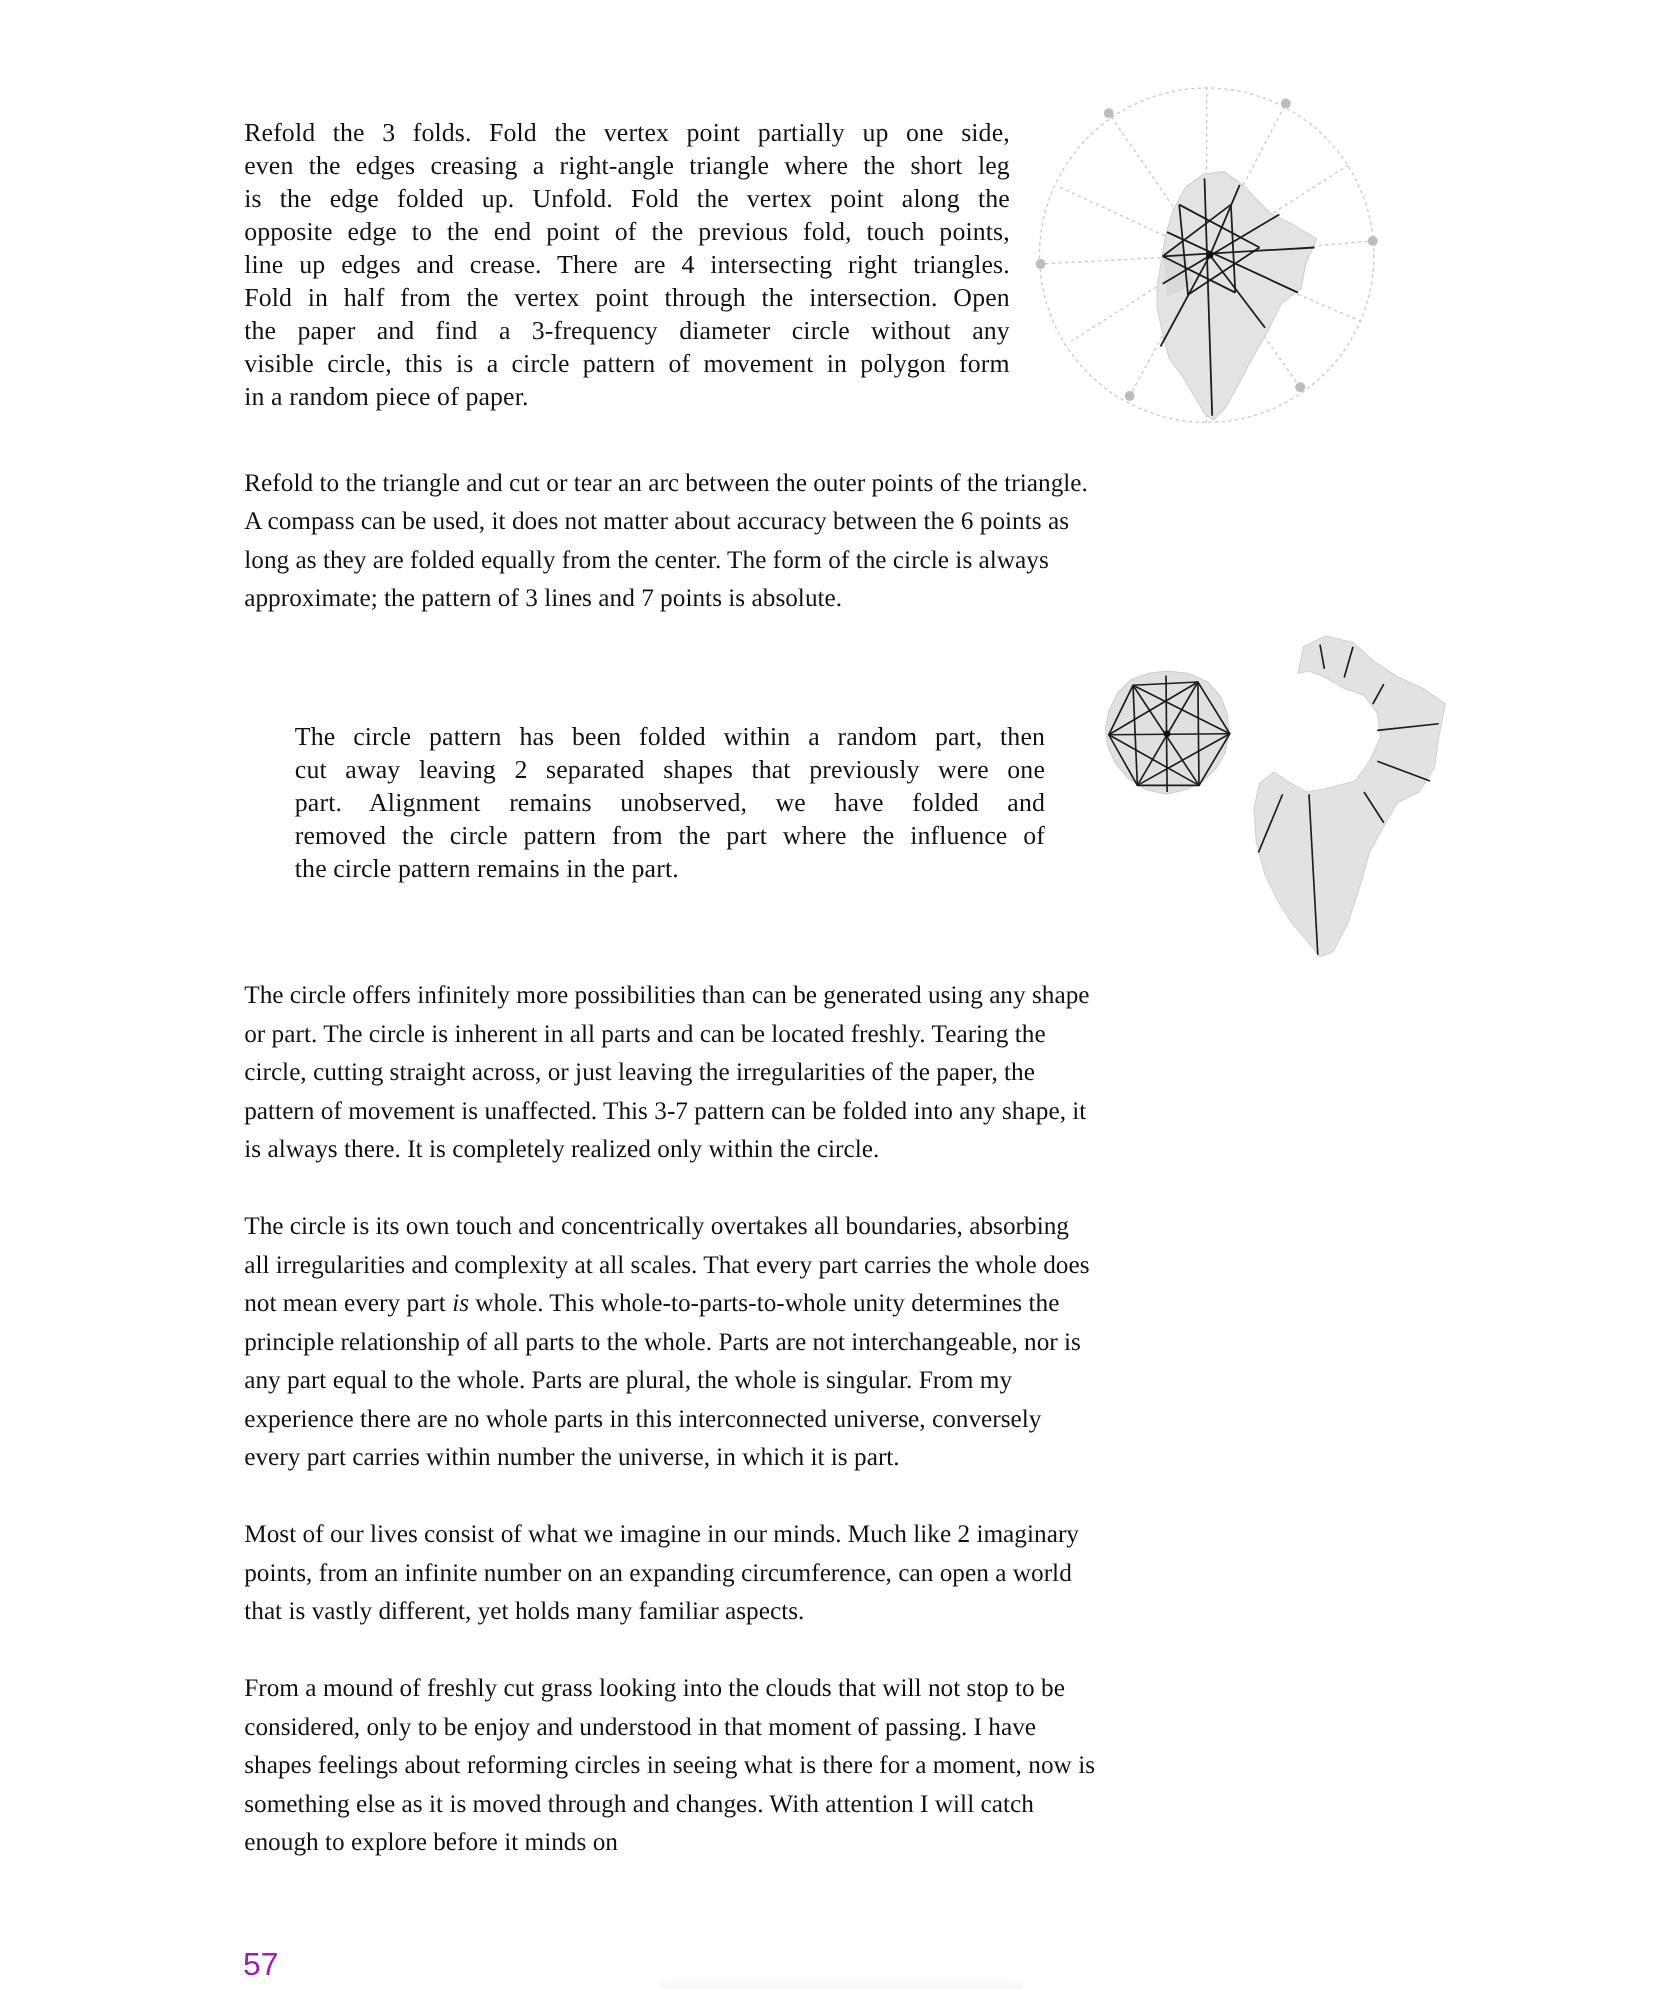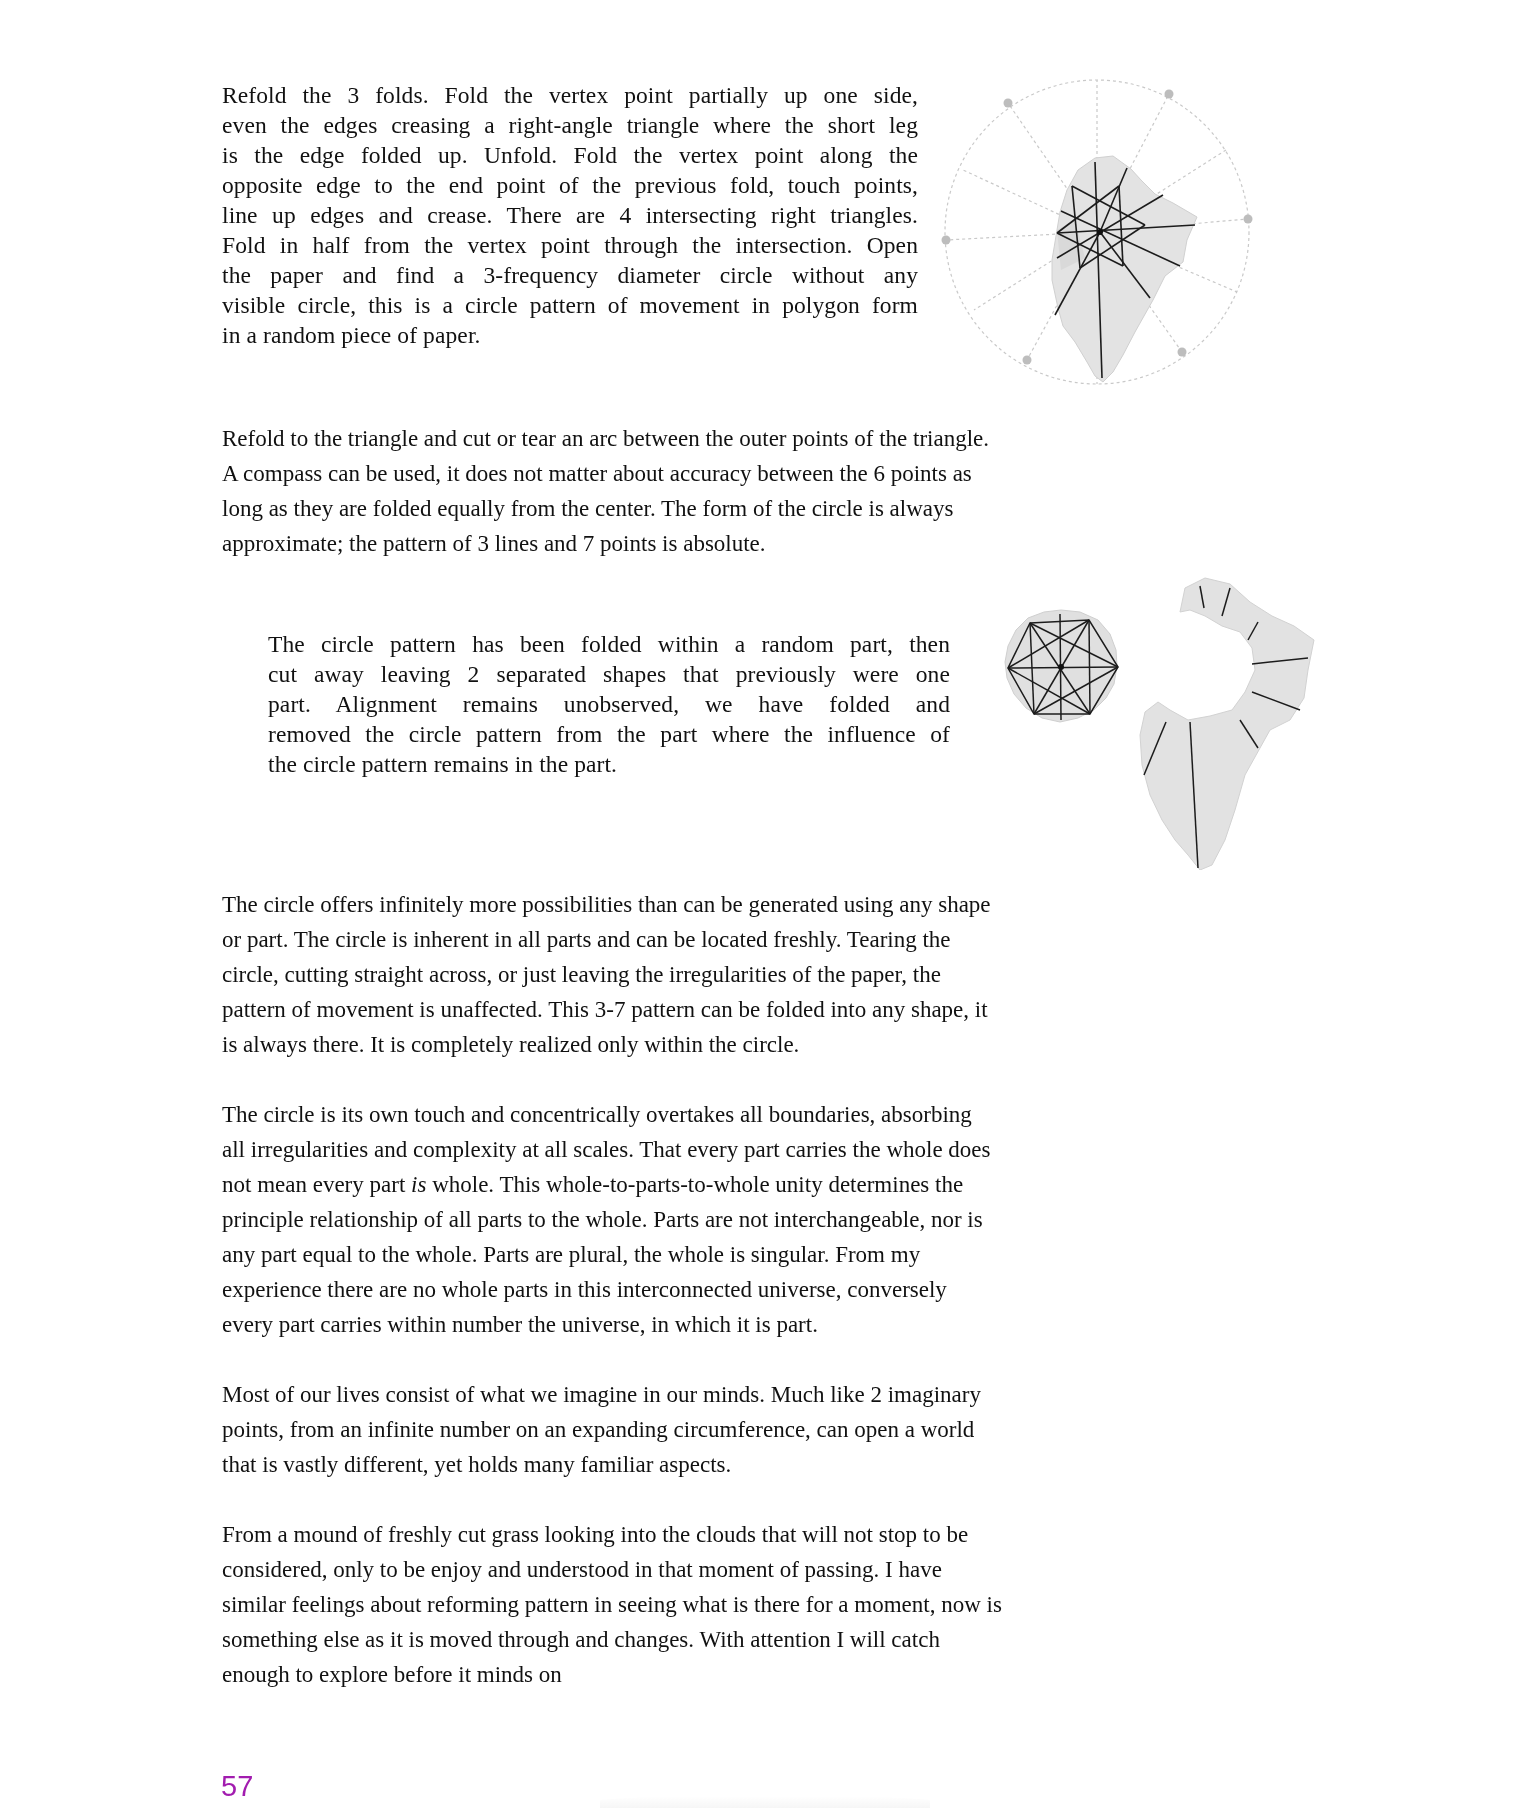--- a/index.html
+++ b/index.html
@@ -18,20 +18,21 @@
     .abs { position: absolute; }
 
     
     .small-block {
       font-family: "Liberation Serif", "DejaVu Serif", serif;
       font-size: 23.5px;
       line-height: 30px;
       text-align: justify;
       text-align-last: left;
       letter-spacing: 0.1px;
+      margin-top: 26px;
     }
     .small-block .ln {
       display: block;
       text-align: justify;
       text-align-last: justify;
       white-space: nowrap;
       height: 30px;
     }
     .small-block .ln.last {
       text-align-last: left;
@@ -215,20 +216,20 @@
 
 <div id="para-lives" class="abs big">
   <span class="ln">Most of our lives consist of what we imagine in our minds. Much like 2 imaginary</span>
   <span class="ln">points, from an infinite number on an expanding circumference, can open a world</span>
   <span class="ln">that is vastly different, yet holds many familiar aspects.</span>
 </div>
 
 <div id="para-grass" class="abs big">
   <span class="ln">From a mound of freshly cut grass looking into the clouds that will not stop to be</span>
   <span class="ln">considered, only to be enjoy and understood in that moment of passing. I have</span>
-  <span class="ln">similar feelings about reforming pattern in seeing what is there for a moment, now is</span>
+  <span class="ln">shapes feelings about reforming circles in seeing what is there for a moment, now is</span>
   <span class="ln">something else as it is moved through and changes. With attention I will catch</span>
   <span class="ln">enough to explore before it minds on</span>
 </div>
 
 <div id="page-number" class="abs">57</div>
 
 <div id="bottom-shadow" class="abs"></div>
 
 </body></html>

